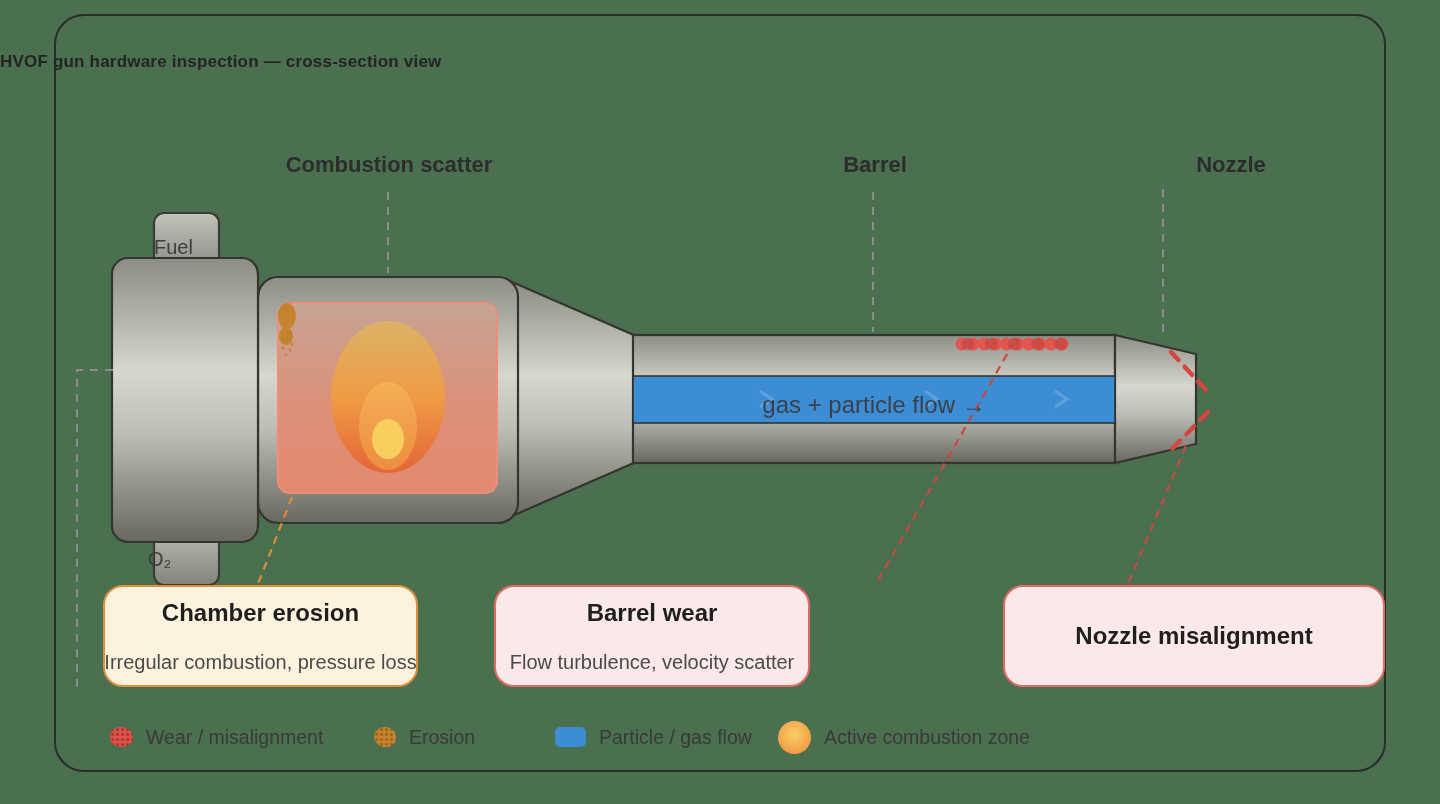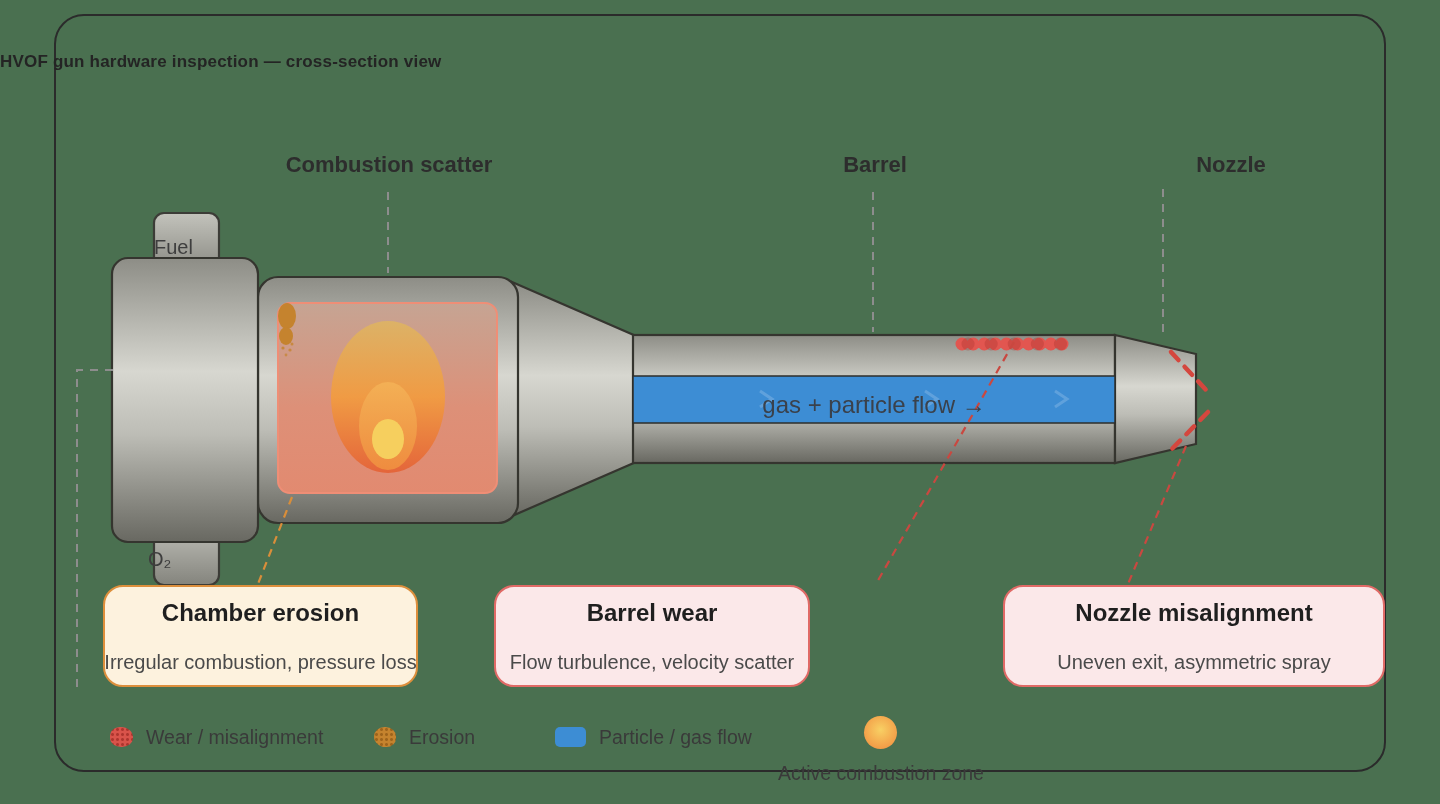--- a/index.html
+++ b/index.html
@@ -26,21 +26,21 @@
            gap:4px;box-sizing:border-box;}
   .callout .t{font-size:24px;font-weight:bold;color:#1f1f1f;line-height:28px;}
   .callout .s{font-size:20px;color:#4a4a4a;line-height:24px;white-space:nowrap;margin-top:19px;}
   .cream{background:#fdf2de;border:2px solid #dd8f3c;}
   .pink{background:#fbe8e9;border:2px solid #e06a66;}
   .co-1{left:103px;width:315px;}
   .co-2{left:494px;width:316px;}
   .co-3{left:1003px;width:382px;}
   .legend-item{position:absolute;top:716px;height:42px;display:flex;align-items:center;
                gap:13px;font-size:19.5px;color:#3a3a3a;}
-  .li-1{left:110px;} .li-2{left:374px;} .li-3{left:555px;} .li-4{left:778px;flex-direction:column;}
+  .li-1{left:110px;} .li-2{left:374px;} .li-3{left:555px;} .li-4{left:778px;}
   .sw-wear{width:23px;height:20px;border-radius:45% 55% 50% 50%;background-color:#d9534a;
            background-image:radial-gradient(circle,rgba(140,30,25,.55) 1.2px,transparent 1.7px);
            background-size:5px 5px;flex:0 0 auto;}
   .sw-erosion{width:22px;height:20px;border-radius:50% 50% 45% 55%;background-color:#c5832e;
            background-image:radial-gradient(circle,rgba(120,70,10,.5) 1.2px,transparent 1.7px);
            background-size:5px 5px;flex:0 0 auto;}
   .sw-flow{width:31px;height:20px;border-radius:5px;background:#3d8dd4;flex:0 0 auto;}
   .sw-comb{width:33px;height:33px;border-radius:50%;flex:0 0 auto;
            background:radial-gradient(circle at 50% 42%,#f8d064 0%,#f4a94e 55%,#ee8a3e 100%);}
 </style>
@@ -153,21 +153,20 @@
   <div class="callout cream co-1">
     <div class="t">Chamber erosion</div>
     <div class="s">Irregular combustion, pressure loss</div>
   </div>
   <div class="callout pink co-2">
     <div class="t">Barrel wear</div>
     <div class="s">Flow turbulence, velocity scatter</div>
   </div>
   <div class="callout pink co-3">
     <div class="t">Nozzle misalignment</div>
-    <div class="s">Uneven exit, asymmetric spray</div>
   </div>
 
   <div class="legend-item li-1">
     <span class="sw-wear"></span>
     <span>Wear / misalignment</span>
   </div>
   <div class="legend-item li-2">
     <span class="sw-erosion"></span>
     <span>Erosion</span>
   </div>

